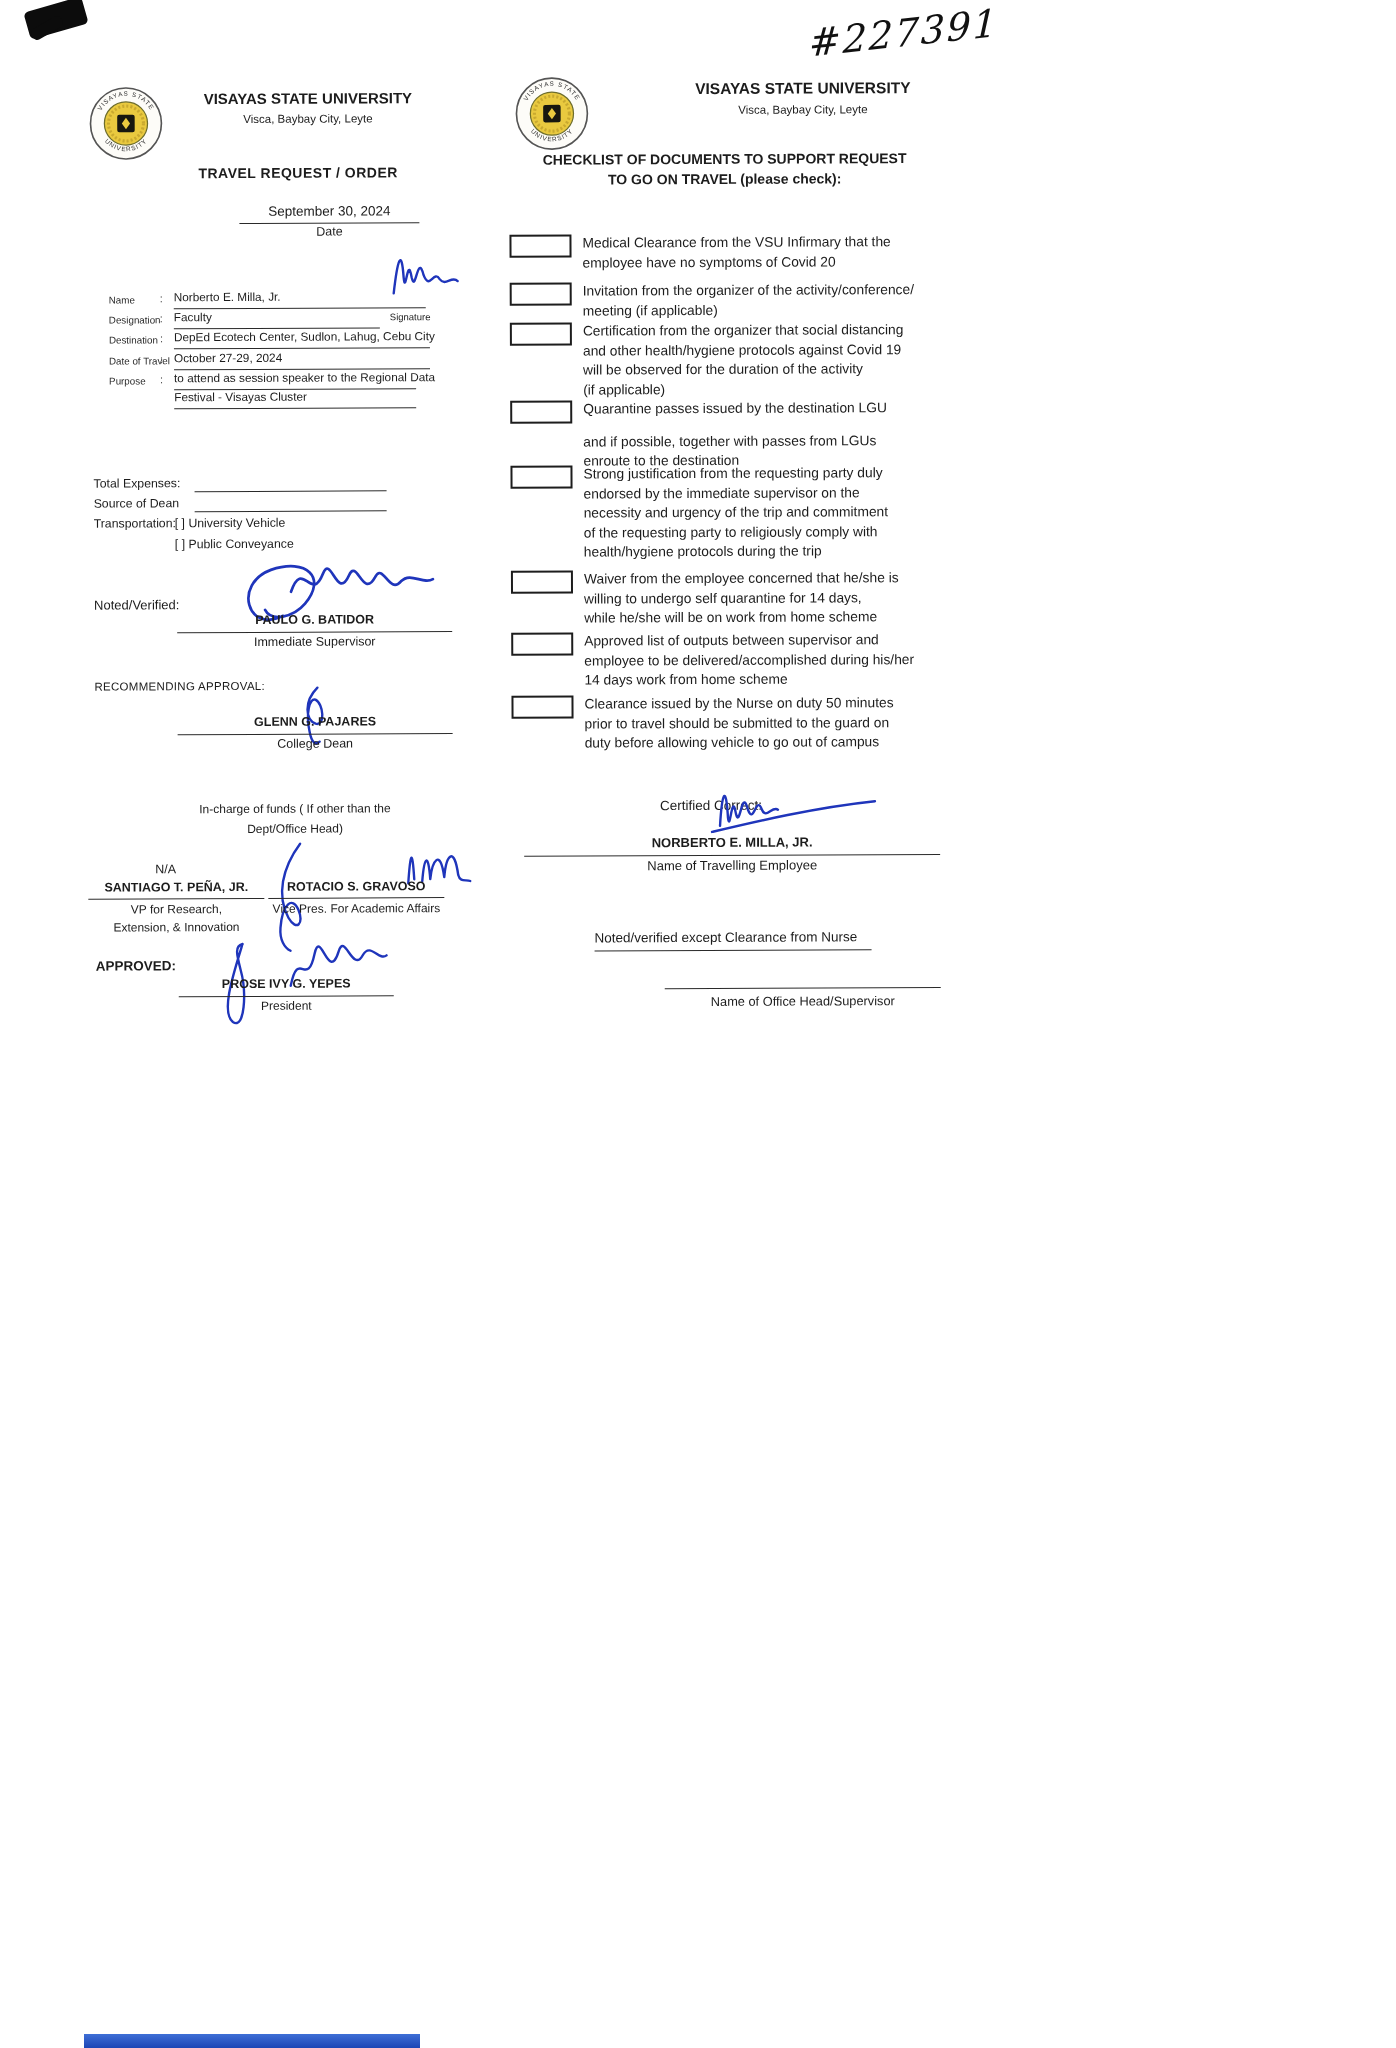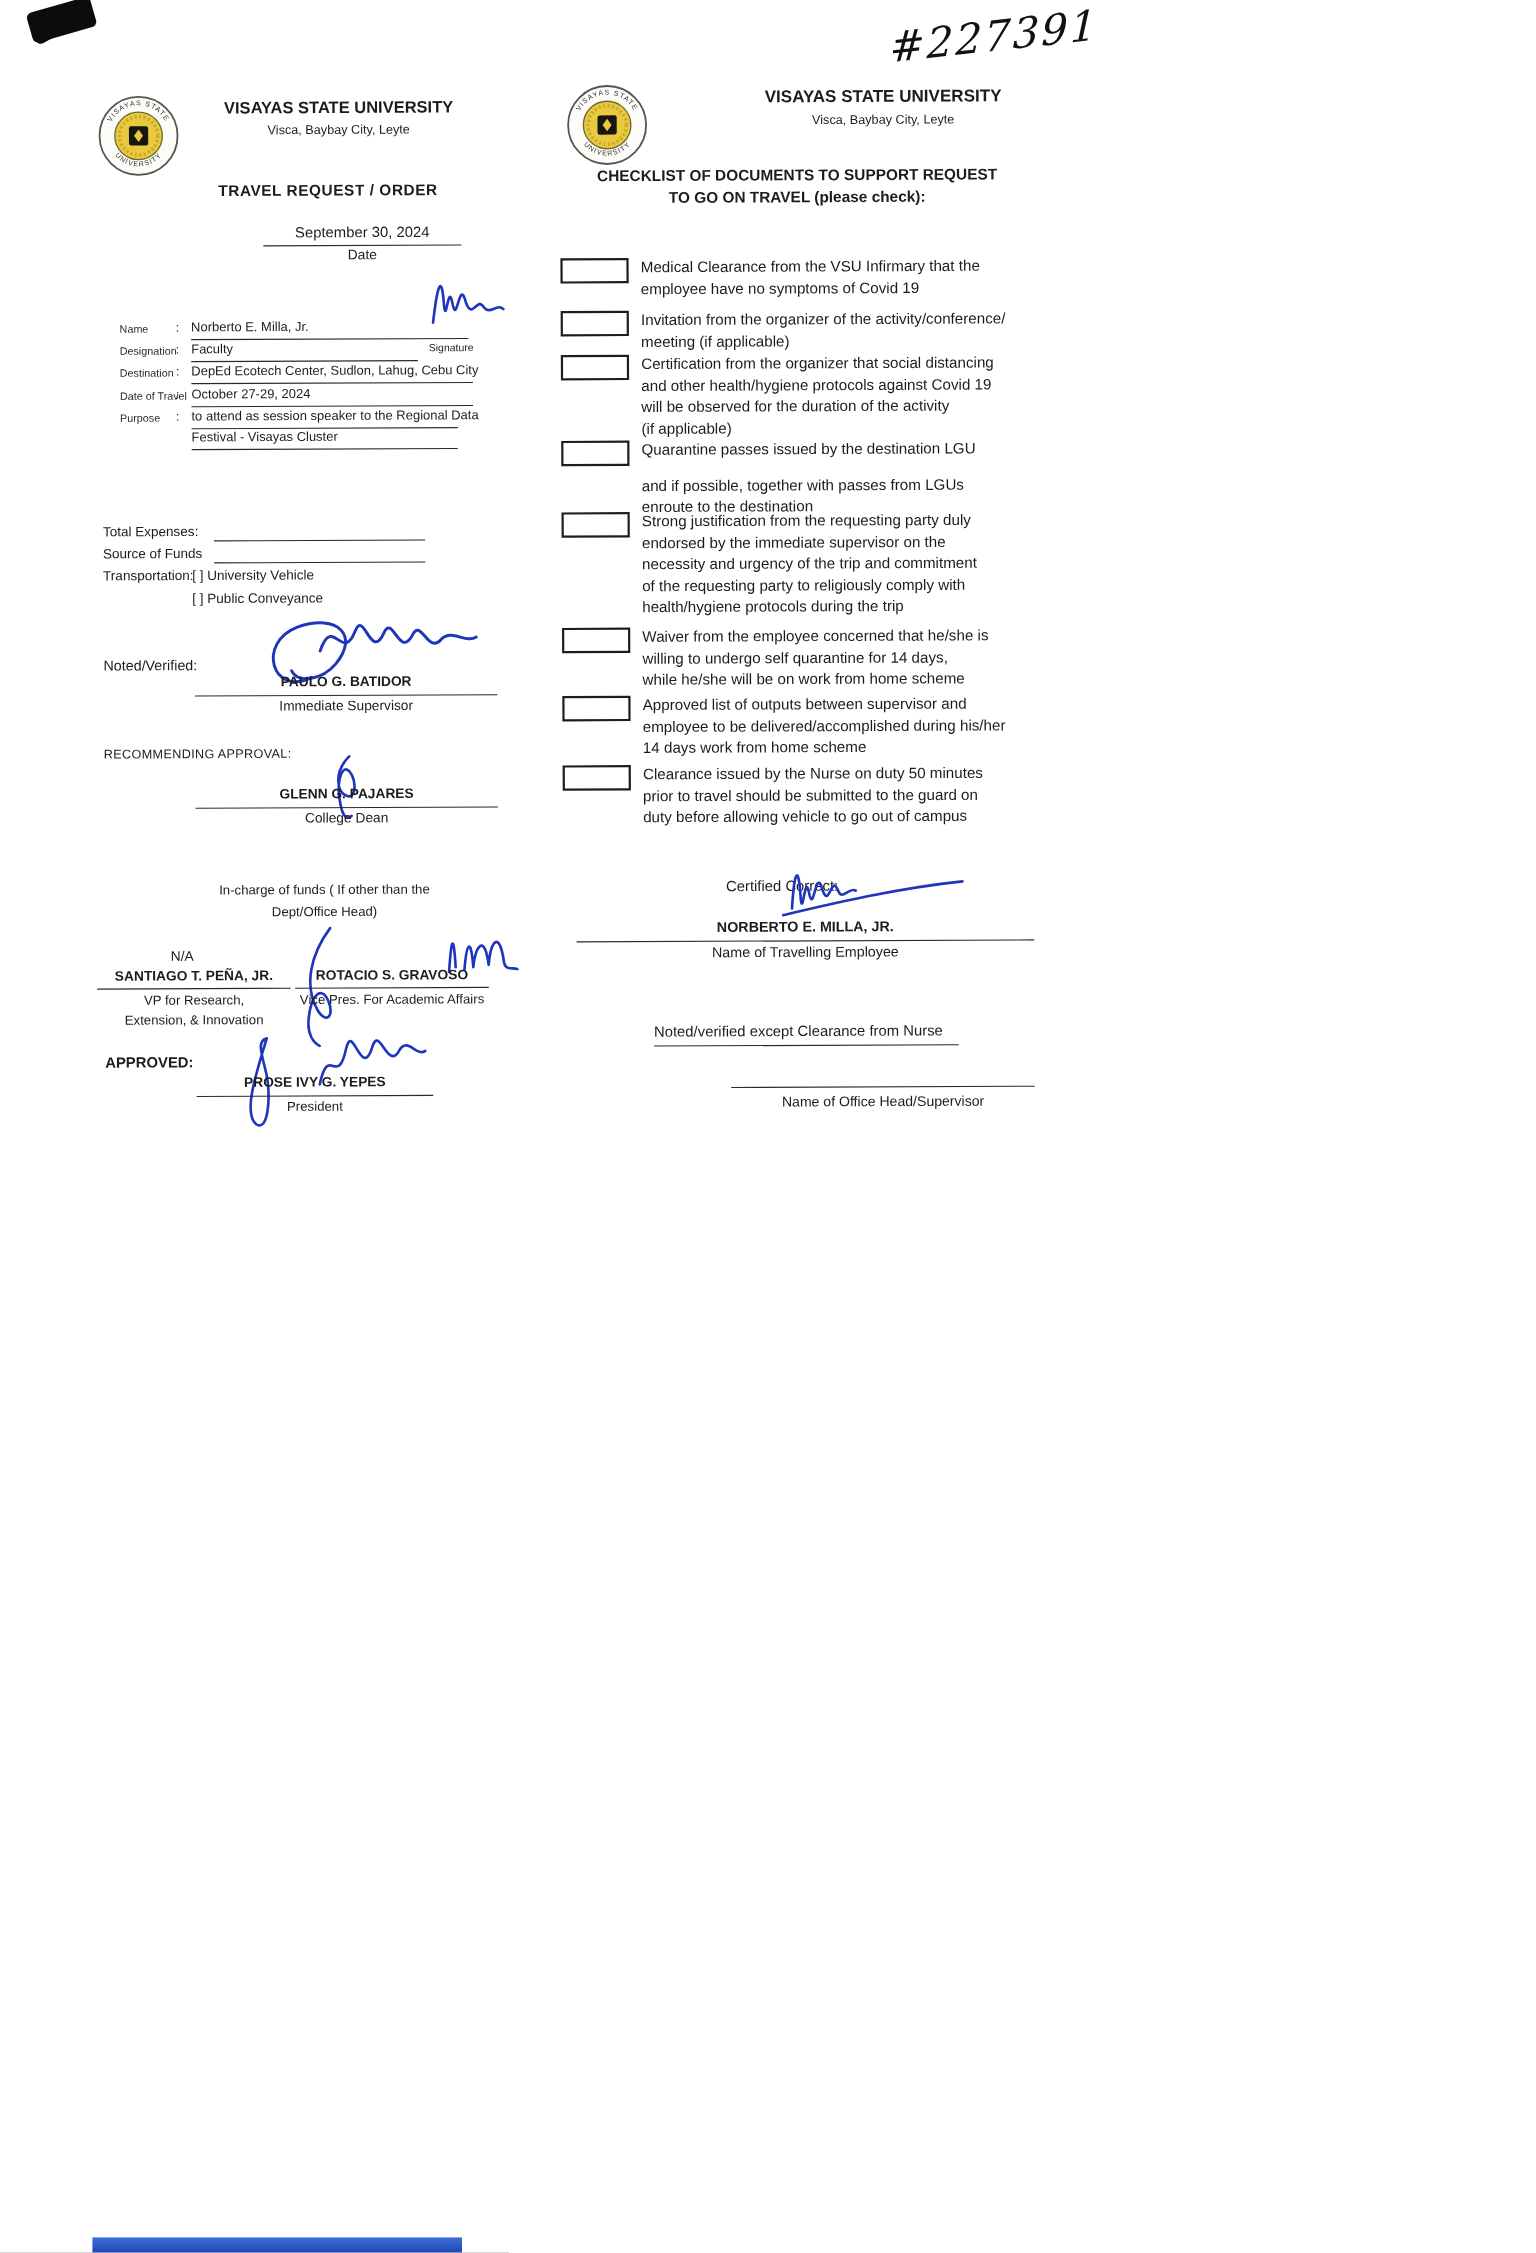--- a/index.html
+++ b/index.html
@@ -95,21 +95,21 @@
     </div>
     <div class="frow" style="top:369px;">
       <span class="flabel">Purpose</span>
       <span class="fcolon">:</span>
       <span class="fvalue" style="width:242px;">to attend as session speaker to the Regional Data</span>
     </div>
     <div class="abs sigline" style="left:176px; top:388px; width:242px; font-size:11.8px; height:18px;">Festival - Visayas Cluster</div>
 
     <div class="abs" style="left:95px; top:474px; font-size:12.3px;">Total Expenses:</div>
     <span class="abs uline" style="left:196px; top:474px; width:192px; height:15px;"></span>
-    <div class="abs" style="left:95px; top:494px; font-size:12.3px;">Source of Funds</div>
+    <div class="abs" style="left:95px; top:494px; font-size:12.3px;">Source of Dean</div>
     <span class="abs uline" style="left:196px; top:494px; width:192px; height:15px;"></span>
     <div class="abs" style="left:95px; top:514px; font-size:12.3px;">Transportation:</div>
     <div class="abs" style="left:176px; top:514px; font-size:12.3px;">[ ] University Vehicle</div>
     <div class="abs" style="left:176px; top:535px; font-size:12.3px;">[ ] Public Conveyance</div>
 
     <svg class="abs sig heavy" style="left:228px; top:548px;" width="215" height="92" viewBox="0 0 215 92">
       <path d="M56 66 C20 84 6 34 44 20 C80 8 100 28 78 54 C66 68 44 72 38 60"></path>
       <path d="M64 42 C76 8 84 54 96 24 C104 4 110 52 122 26 C130 8 136 50 148 28 C156 12 162 46 174 32 C184 22 196 36 206 30"></path>
     </svg>
     <div class="abs" style="left:95px; top:595px; font-size:13px;">Noted/Verified:</div>
@@ -167,21 +167,21 @@
     <div class="abs ctr b" style="left:676px; top:80px; width:260px; font-size:15.5px;">VISAYAS STATE UNIVERSITY</div>
     <div class="abs ctr" style="left:676px; top:104px; width:260px; font-size:11.5px;">Visca, Baybay City, Leyte</div>
 
     <div class="abs ctr b" style="left:505px; top:151px; width:445px; font-size:14px;">CHECKLIST OF DOCUMENTS TO SUPPORT REQUEST</div>
     <div class="abs ctr b" style="left:505px; top:171px; width:445px; font-size:14px;">TO GO ON TRAVEL (please check):</div>
 
     <div class="chk-item" style="top:233px;">
       <span class="chk-box"></span>
       <div class="chk-text">
         <span class="line">Medical Clearance from the VSU Infirmary that the</span>
-        <span class="line">employee have no symptoms of Covid 19</span>
+        <span class="line">employee have no symptoms of Covid 20</span>
       </div>
     </div>
     <div class="chk-item" style="top:281px;">
       <span class="chk-box"></span>
       <div class="chk-text">
         <span class="line">Invitation from the organizer of the activity/conference/</span>
         <span class="line">meeting (if applicable)</span>
       </div>
     </div>
     <div class="chk-item" style="top:321px;">

